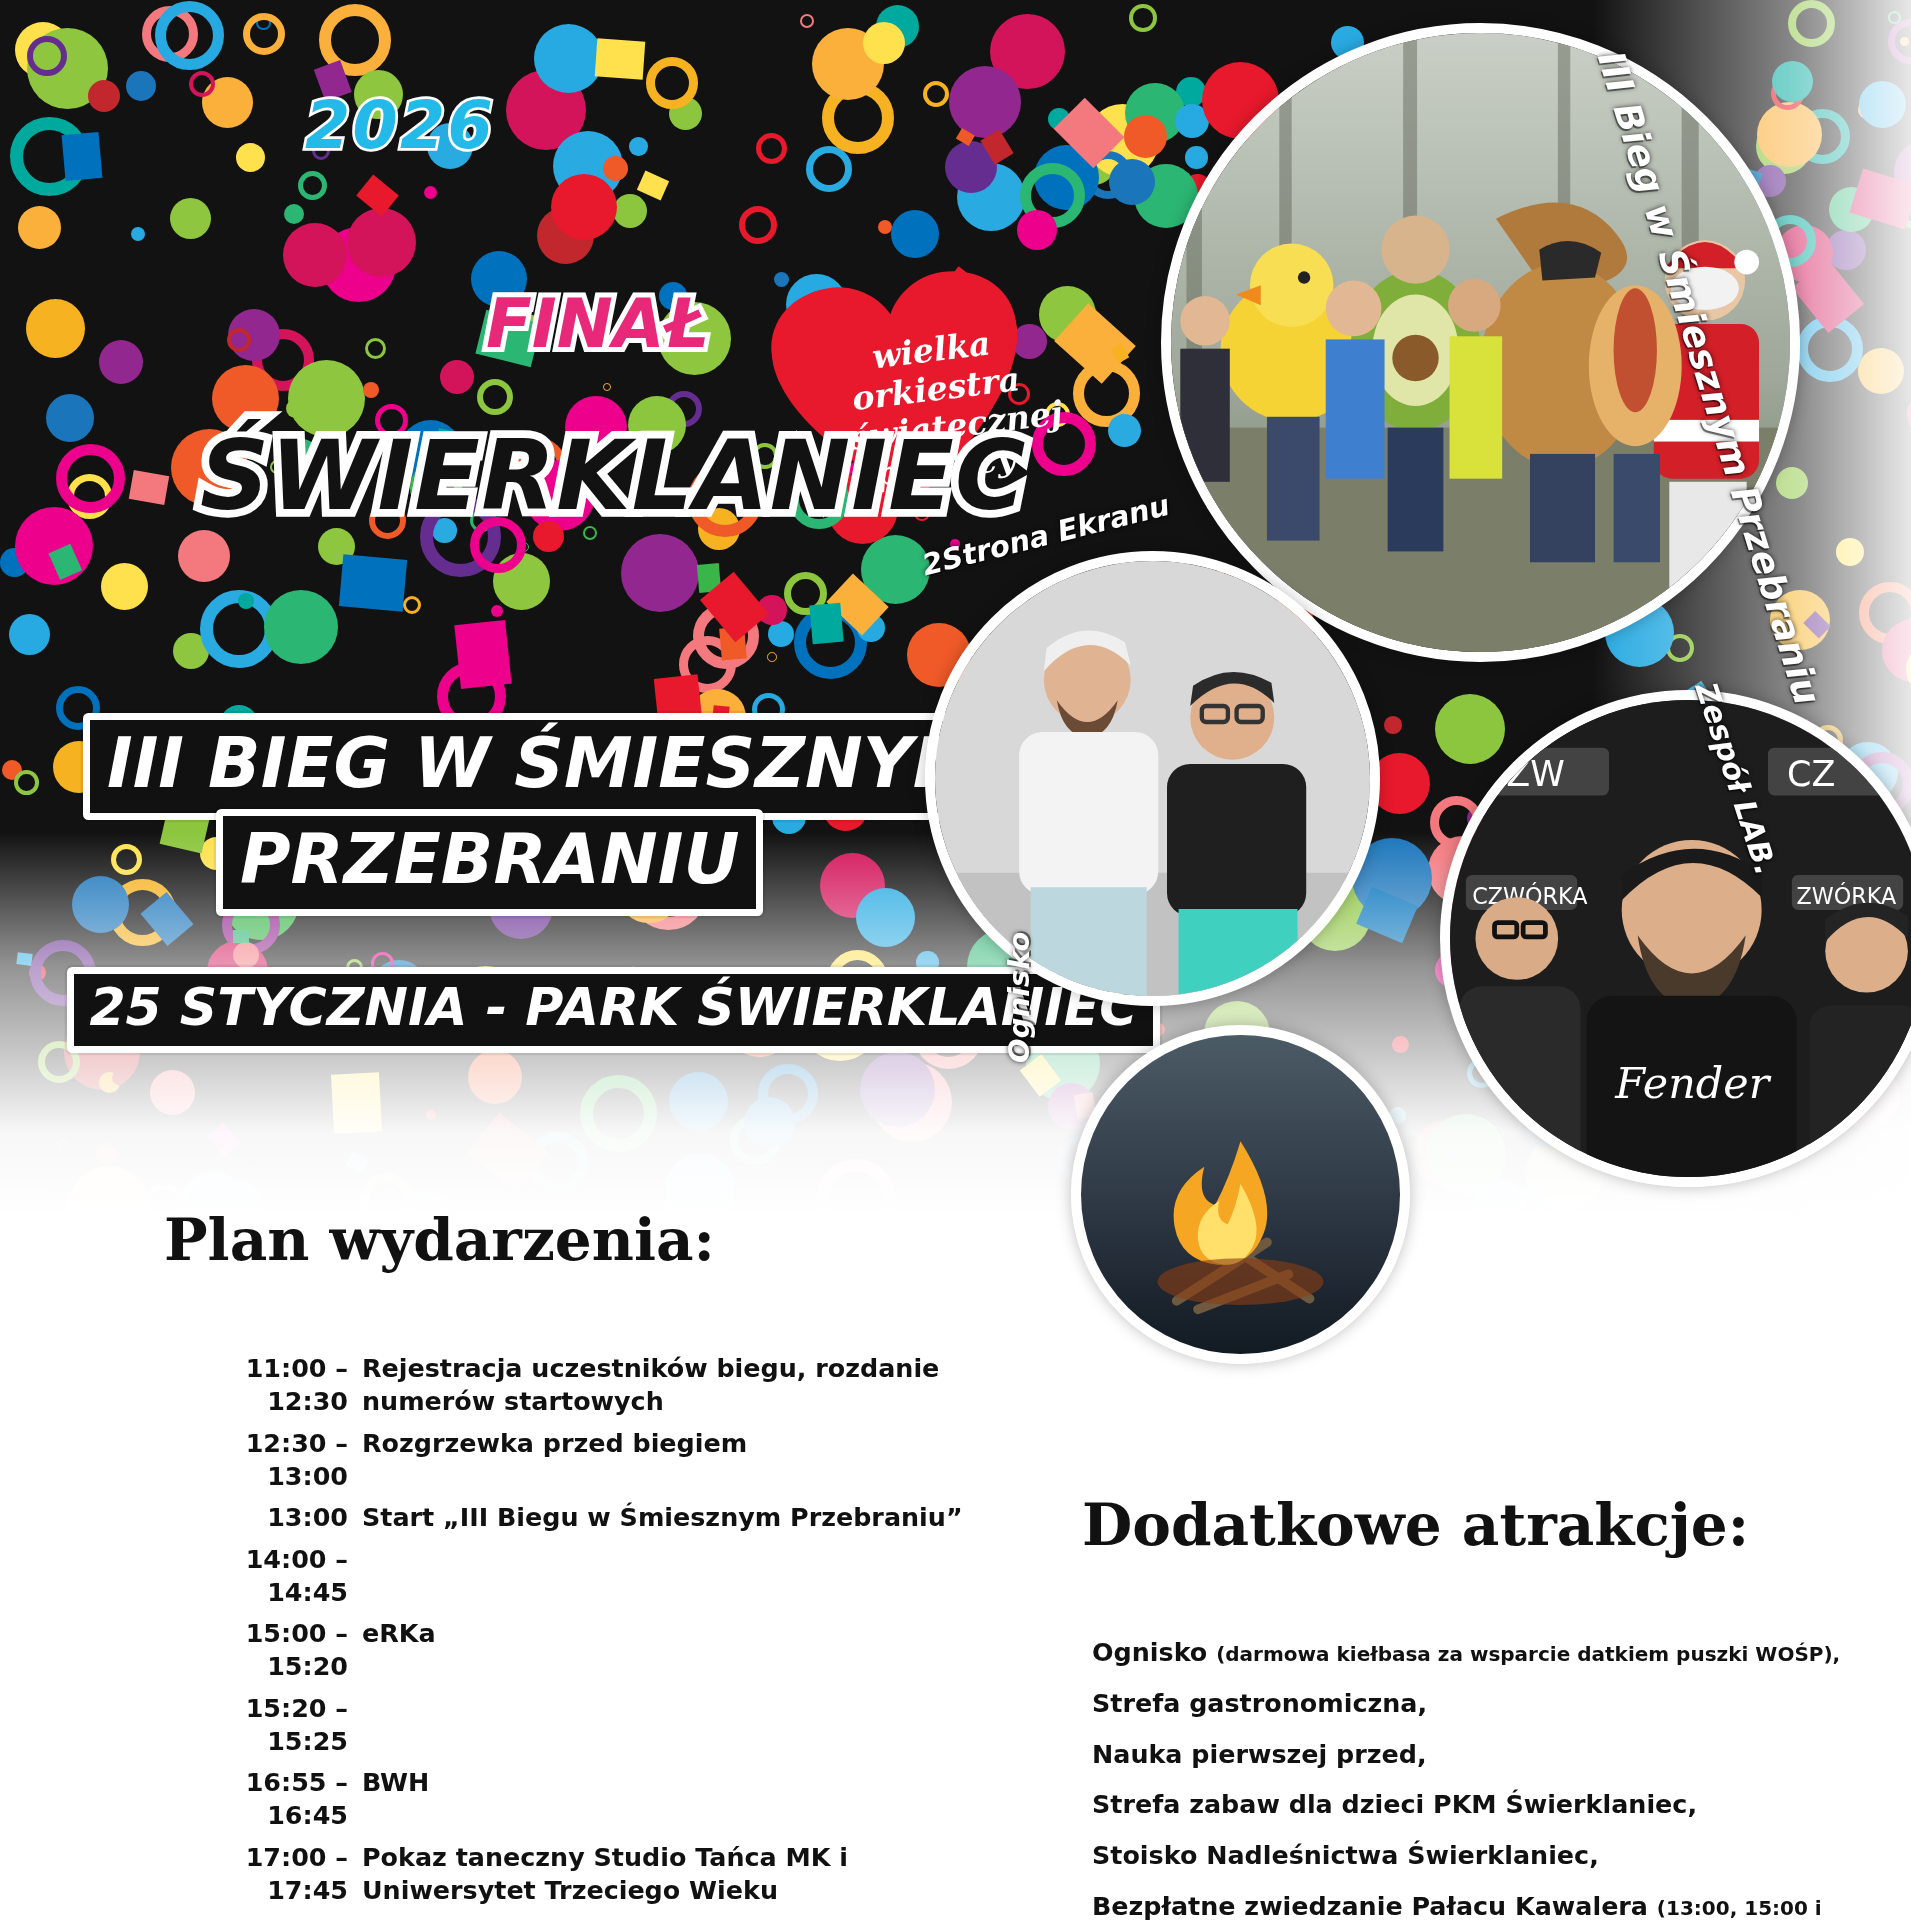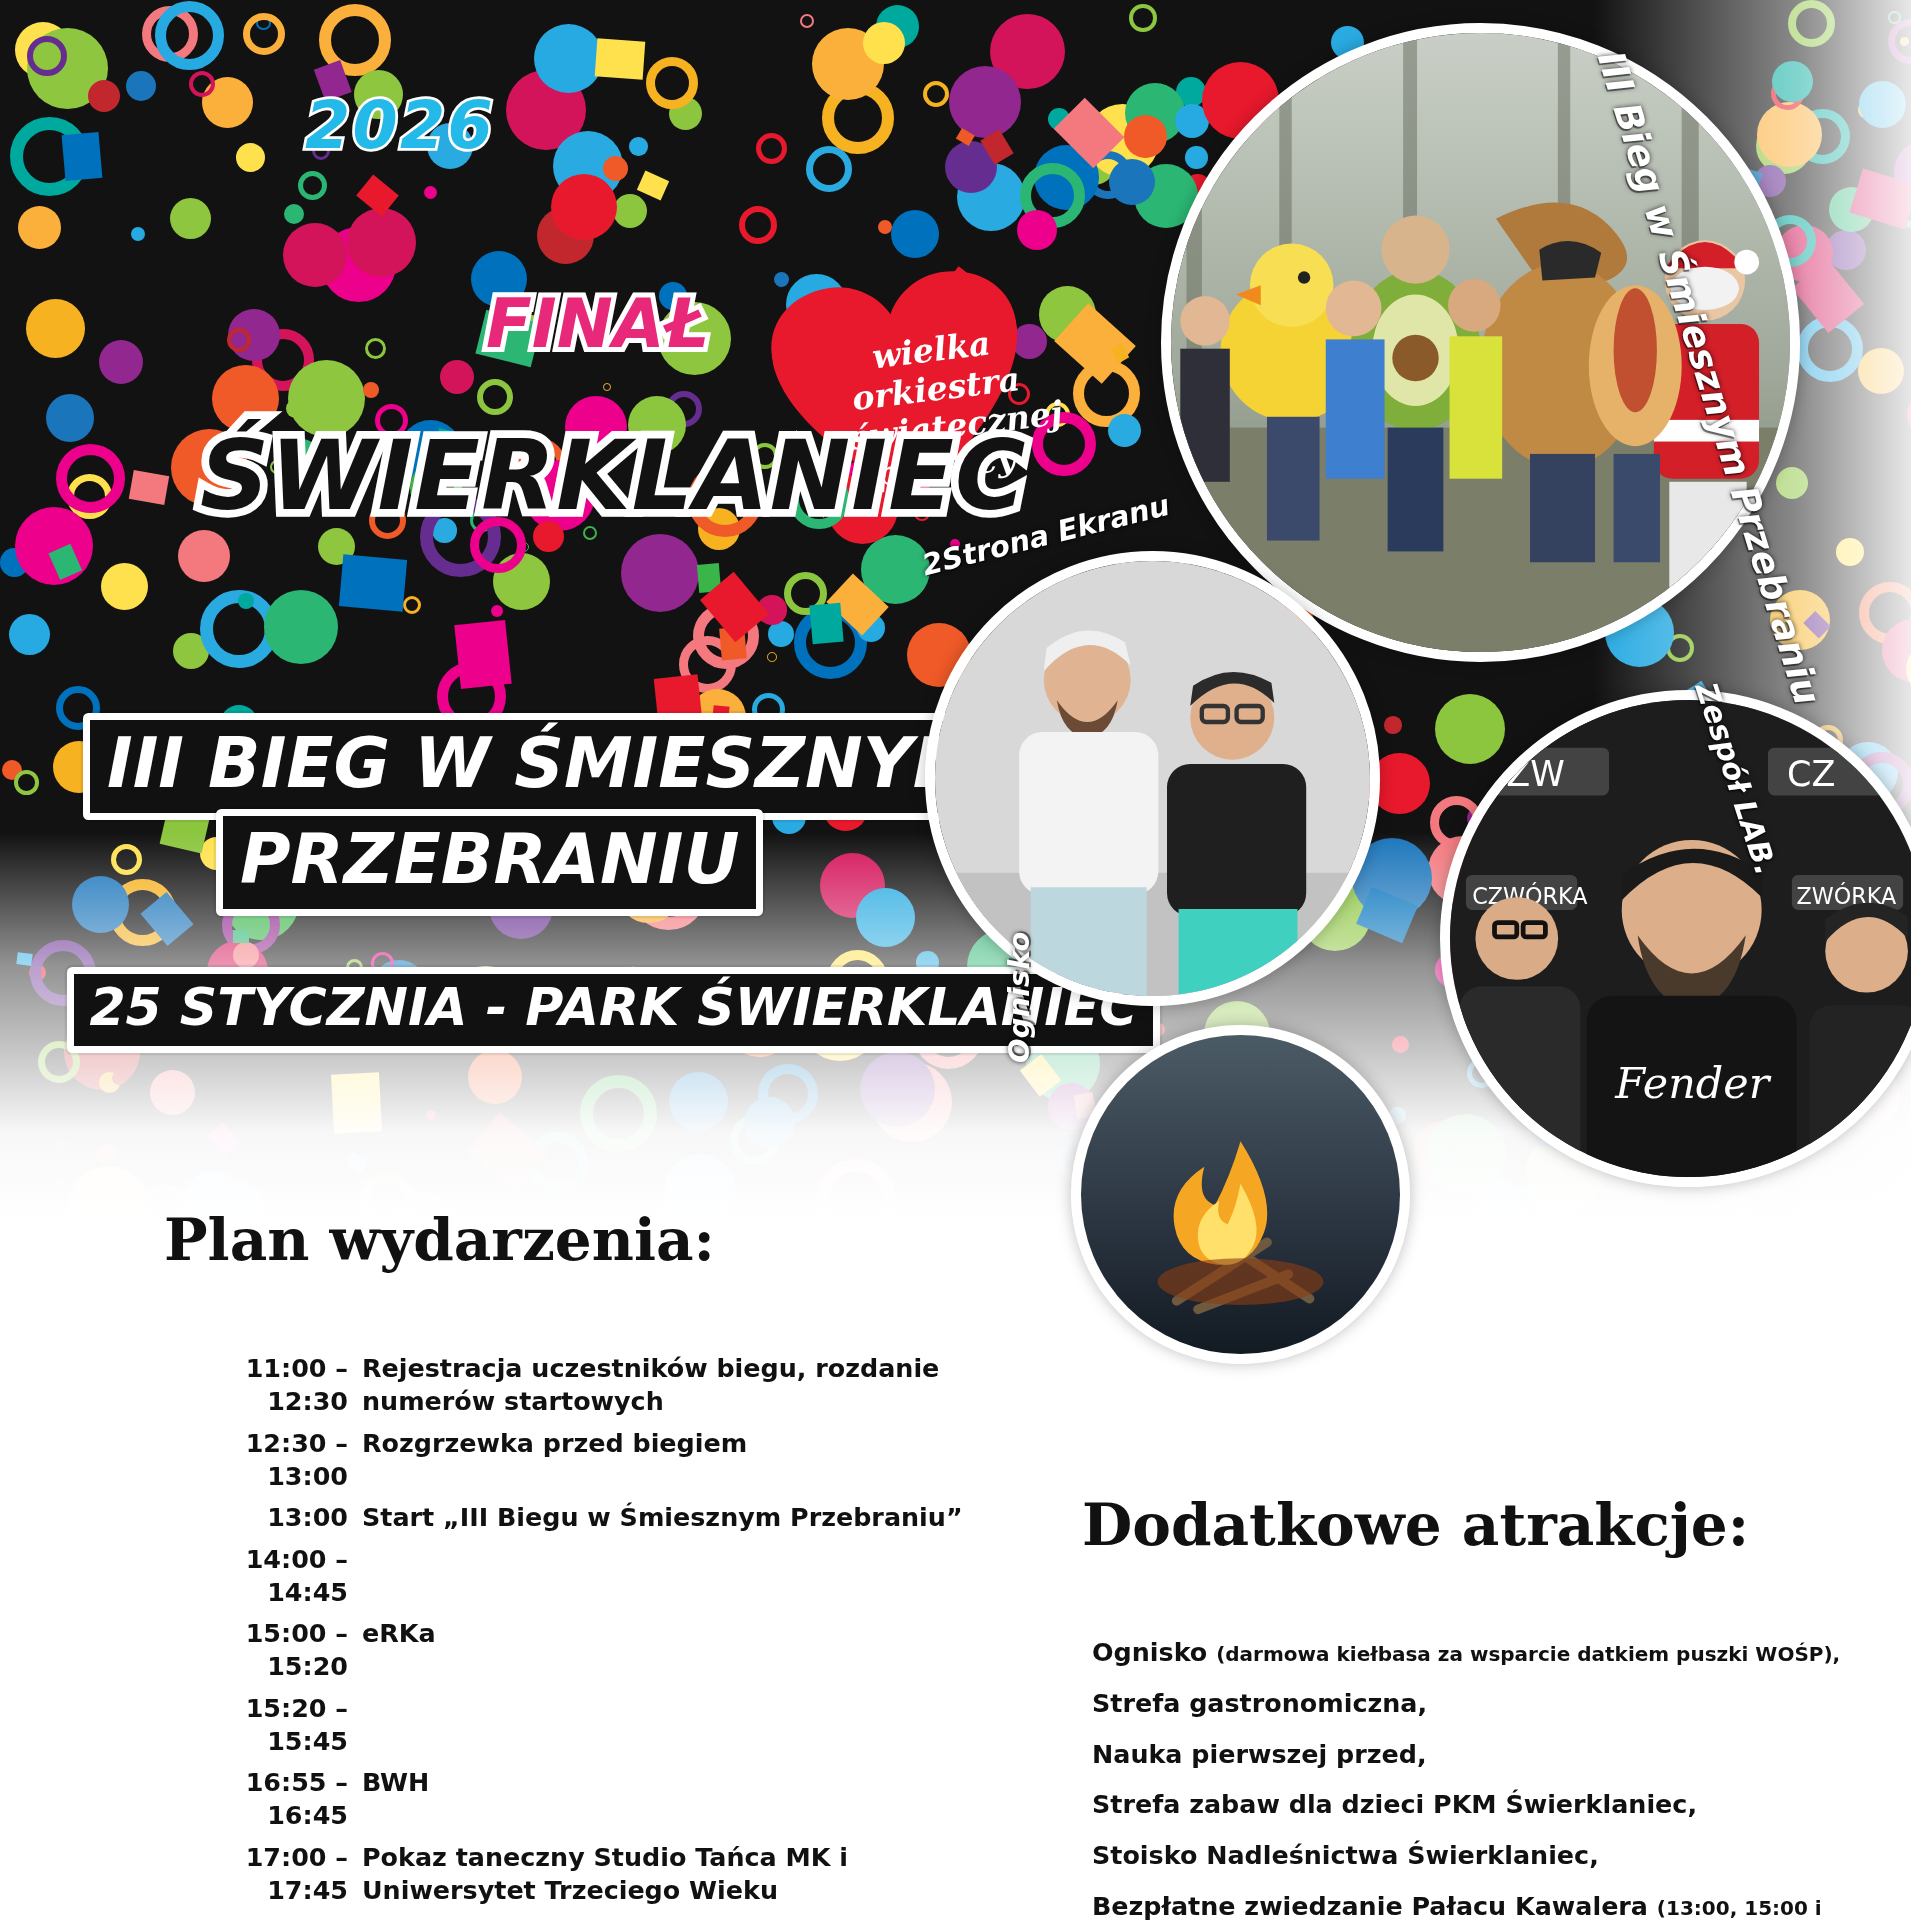--- a/index.html
+++ b/index.html
@@ -909,21 +909,21 @@
         <div class="plan-desc">Start „III Biegu w Śmiesznym Przebraniu”</div>
       </div>
       <div class="plan-row">
         <div class="plan-time">14:00 – 14:45</div>
       </div>
       <div class="plan-row">
         <div class="plan-time">15:00 – 15:20</div>
         <div class="plan-desc">eRKa</div>
       </div>
       <div class="plan-row">
-        <div class="plan-time">15:20 – 15:45</div>
+        <div class="plan-time">15:20 – 15:25</div>
       </div>
       <div class="plan-row">
         <div class="plan-time">16:55 – 16:45</div>
         <div class="plan-desc">BWH</div>
       </div>
       <div class="plan-row">
         <div class="plan-time">17:00 – 17:45</div>
         <div class="plan-desc">Pokaz taneczny Studio Tańca MK i Uniwersytet Trzeciego Wieku</div>
       </div>
     </div>

